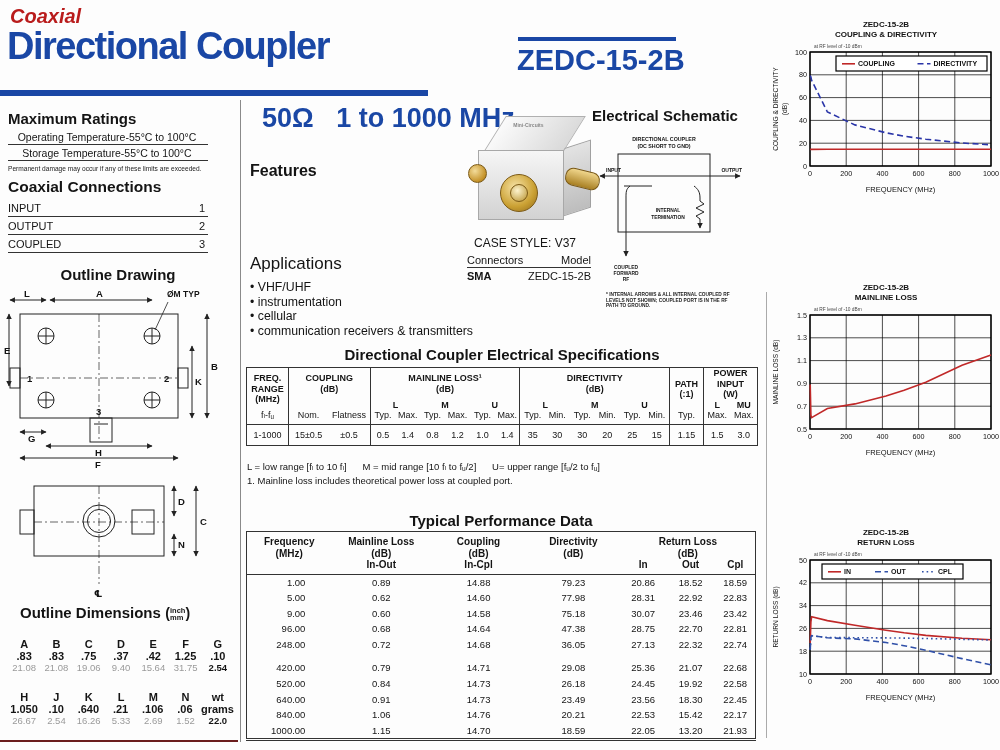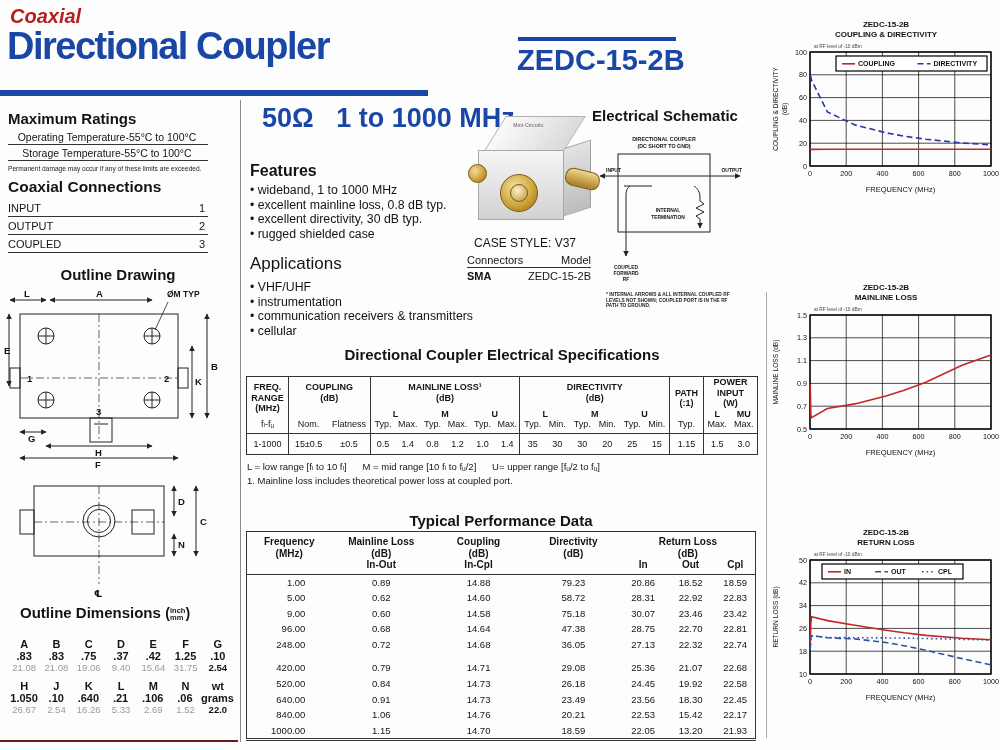--- a/index.html
+++ b/index.html
@@ -223,21 +223,21 @@
       </div>
     <div class="dimgrid di">
         <div>.83</div>
         <div>.83</div>
         <div>.75</div>
         <div>.37</div>
         <div>.42</div>
         <div>1.25</div>
         <div>.10</div>
       </div>
-    <div class="dimgrid dm" style="margin-bottom:7px">
+    <div class="dimgrid dm" style="margin-bottom:18px">
         <div>21.08</div>
         <div>21.08</div>
         <div>19.06</div>
         <div>9.40</div>
         <div>15.64</div>
         <div>31.75</div>
         <div>2.54</div>
       </div>
     <div class="dimgrid dl">
         <div>H</div>
@@ -262,33 +262,27 @@
         <div>2.54</div>
         <div>16.26</div>
         <div>5.33</div>
         <div>2.69</div>
         <div>1.52</div>
         <div>22.0</div>
       </div>
   </div>
 
   <div class="abs feat-h" style="left:250px;top:162px">Features</div>
-  <div class="abs blist" style="left:250px;top:183px">
-      <div>wideband, 1 to 1000 MHz</div>
-      <div>excellent mainline loss, 0.8 dB typ.</div>
-      <div>excellent directivity, 30 dB typ.</div>
-      <div>rugged shielded case</div>
-    </div>
 
   <div class="abs app-h" style="left:250px;top:254px">Applications</div>
   <div class="abs blist" style="left:250px;top:280px">
       <div>VHF/UHF</div>
       <div>instrumentation</div>
+      <div>cellular</div>
       <div>communication receivers &amp; transmitters</div>
-      <div>cellular</div>
     </div>
 
   <div class="abs photo">
     <div class="ph-right"></div>
     <div class="ph-top">
       <span class="ph-brand">Mini-Circuits</span>
       </div>
     <div class="ph-front"></div>
     <div class="ph-conn-left"></div>
     <div class="ph-conn-front"></div>
@@ -327,21 +321,21 @@
       <text x="10" y="44" font-size="5" text-anchor="start">INPUT</text>
       <text x="146" y="44" font-size="5" text-anchor="end">OUTPUT</text>
       <text x="30" y="141" font-size="4.9">COUPLED</text>
       <text x="30" y="147" font-size="4.9">FORWARD</text>
       <text x="30" y="153" font-size="4.9">RF</text>
     </g>
   </svg>
   <div class="abs schem-note" style="left:606px;top:292px">* INTERNAL ARROWS &amp; ALL INTERNAL COUPLED RF LEVELS NOT SHOWN; COUPLED PORT IS IN THE RF PATH TO GROUND.</div>
 
   <div class="abs spec-title" style="left:246px;top:346px;width:512px;text-align:center">Directional Coupler Electrical Specifications</div>
-  <table class="abs spec" style="left:246px;top:376px">
+  <table class="abs spec" style="left:246px;top:367px">
     <colgroup>
       <col style="width:42px">
         <col style="width:40px">
         <col style="width:42px">
       <col span="6" style="width:25px">
         <col span="6" style="width:25px">
       <col style="width:34px">
         <col style="width:27px">
         <col style="width:27px">
     </colgroup>
@@ -473,21 +467,21 @@
           <td>14.88</td>
           <td>79.23</td>
           <td>20.86</td>
           <td>18.52</td>
           <td>18.59</td>
         </tr>
         <tr>
           <td class="r">5.00</td>
           <td>0.62</td>
           <td>14.60</td>
-          <td>58.72</td>
+          <td>77.98</td>
           <td>28.31</td>
           <td>22.92</td>
           <td>22.83</td>
         </tr>
         <tr>
           <td class="r">9.00</td>
           <td>0.60</td>
           <td>14.58</td>
           <td>75.18</td>
           <td>30.07</td>

